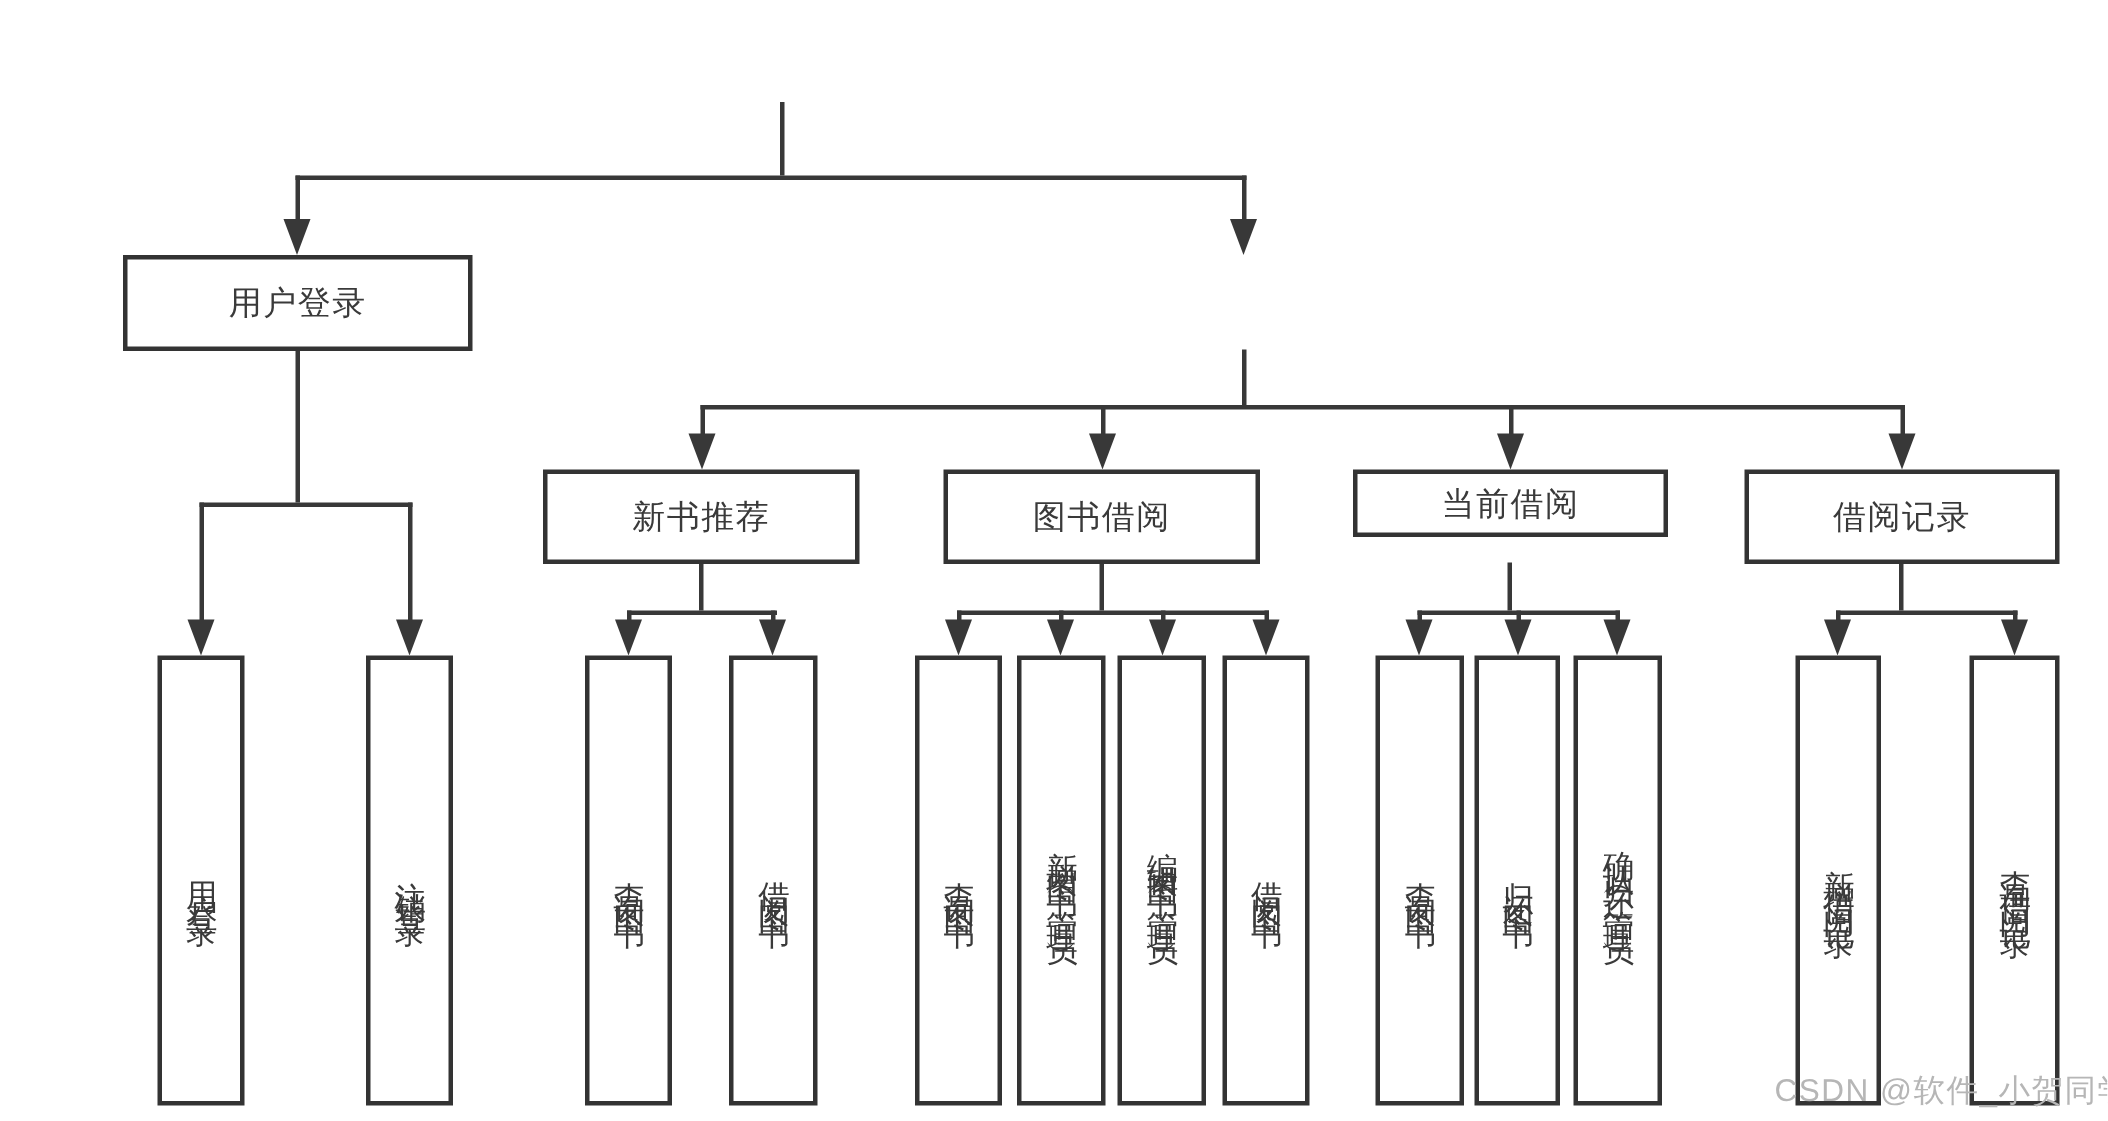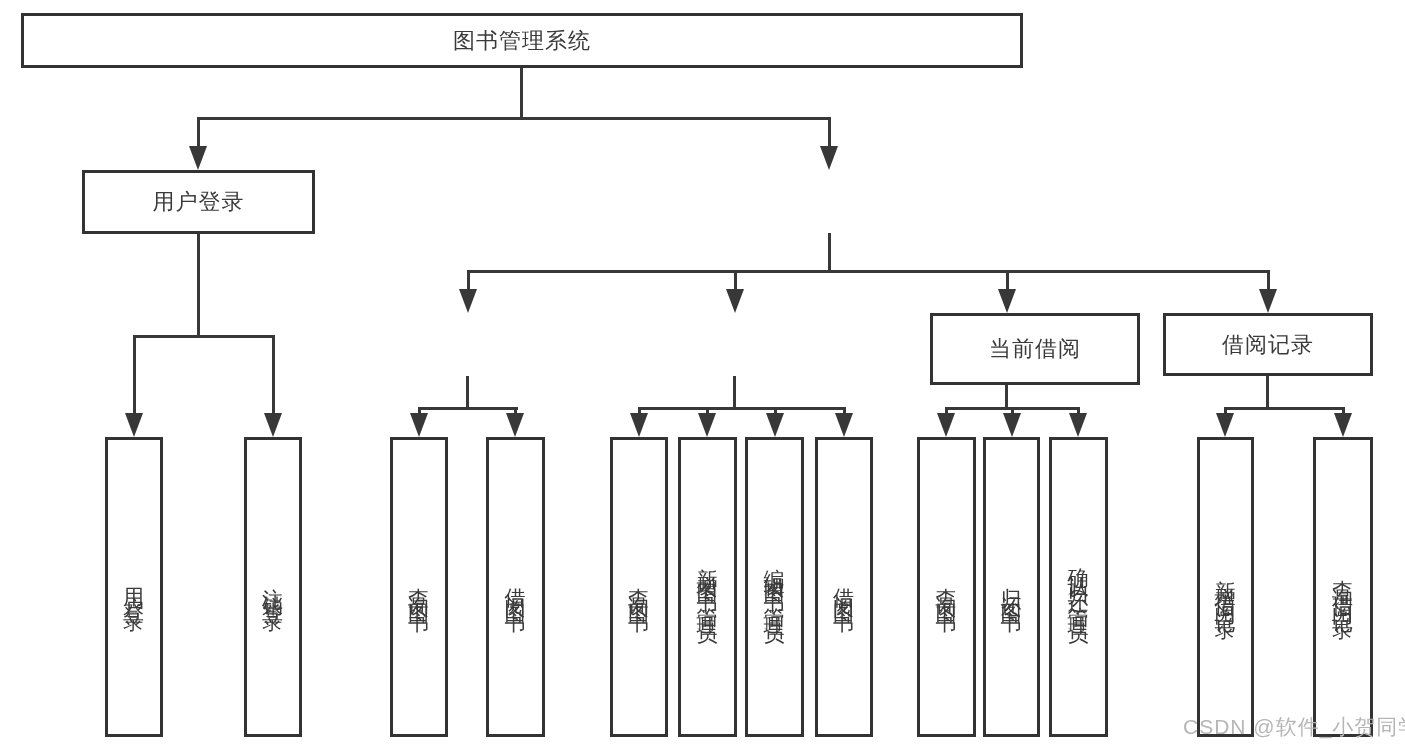--- a/index.html
+++ b/index.html
@@ -57,23 +57,20 @@
     letter-spacing:1px;
     z-index:5;
     white-space:nowrap;
   }
 </style>
 </head>
 <body>
 
 <div class="canvas">
 
-  <div class="node" style="left:21px;top:13px;width:1002px;height:55px;">
-    <span>图书管理系统</span>
-  </div>
 
   <div class="vl" style="left:520px;top:68px;height:49px;"></div>
   <div class="hl" style="left:197px;top:117px;width:634px;"></div>
   <div class="vl" style="left:197px;top:117px;height:33px;"></div>
   <div class="arr" style="left:189px;top:146px;"></div>
   <div class="vl" style="left:828px;top:117px;height:33px;"></div>
   <div class="arr" style="left:820px;top:146px;"></div>
 
   <div class="node" style="left:82px;top:170px;width:233px;height:64px;">
     <span>用户登录</span>
@@ -90,21 +87,27 @@
   <div class="hl" style="left:467px;top:270px;width:803px;"></div>
   <div class="vl" style="left:467px;top:270px;height:22px;"></div>
   <div class="arr" style="left:459px;top:289px;"></div>
   <div class="vl" style="left:734px;top:270px;height:22px;"></div>
   <div class="arr" style="left:726px;top:289px;"></div>
   <div class="vl" style="left:1006px;top:270px;height:22px;"></div>
   <div class="arr" style="left:998px;top:289px;"></div>
   <div class="vl" style="left:1267px;top:270px;height:22px;"></div>
   <div class="arr" style="left:1259px;top:289px;"></div>
 
-  <div class="node" style="left:902px;top:313px;width:210px;height:72px;margin-left:28px;">
+  <div class="node" style="left:362px;top:313px;width:211px;height:63px;">
+    <span>新书推荐</span>
+  </div>
+  <div class="node" style="left:629px;top:313px;width:211px;height:63px;">
+    <span>图书借阅</span>
+  </div>
+  <div class="node" style="left:902px;top:313px;width:210px;height:45px;">
     <span>当前借阅</span>
   </div>
   <div class="node" style="left:1163px;top:313px;width:210px;height:63px;">
     <span>借阅记录</span>
   </div>
 
   <div class="vl" style="left:466px;top:376px;height:31px;"></div>
   <div class="hl" style="left:418px;top:407px;width:100px;"></div>
   <div class="vl" style="left:418px;top:407px;height:12px;"></div>
   <div class="arr" style="left:410px;top:413px;"></div>

